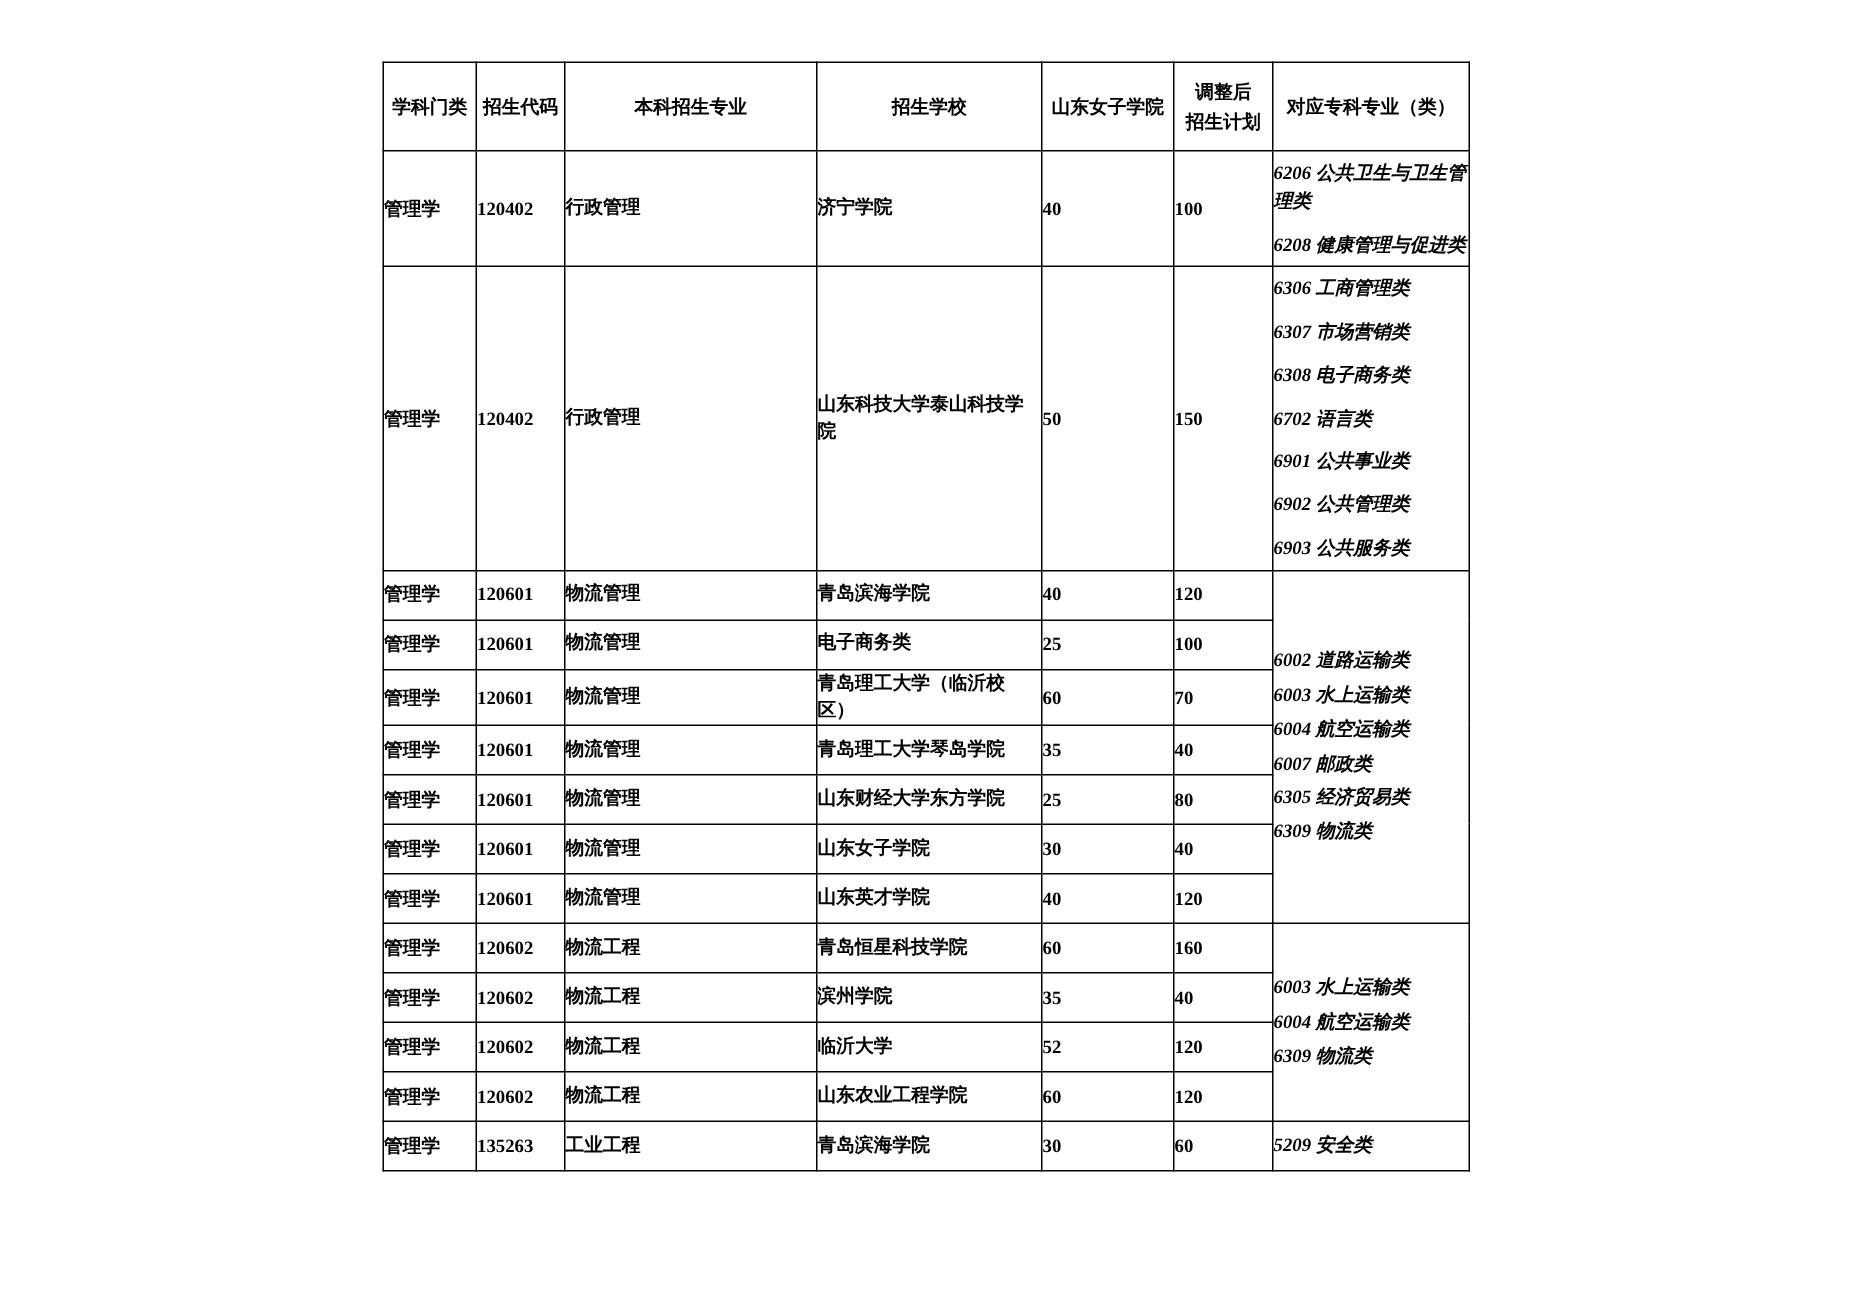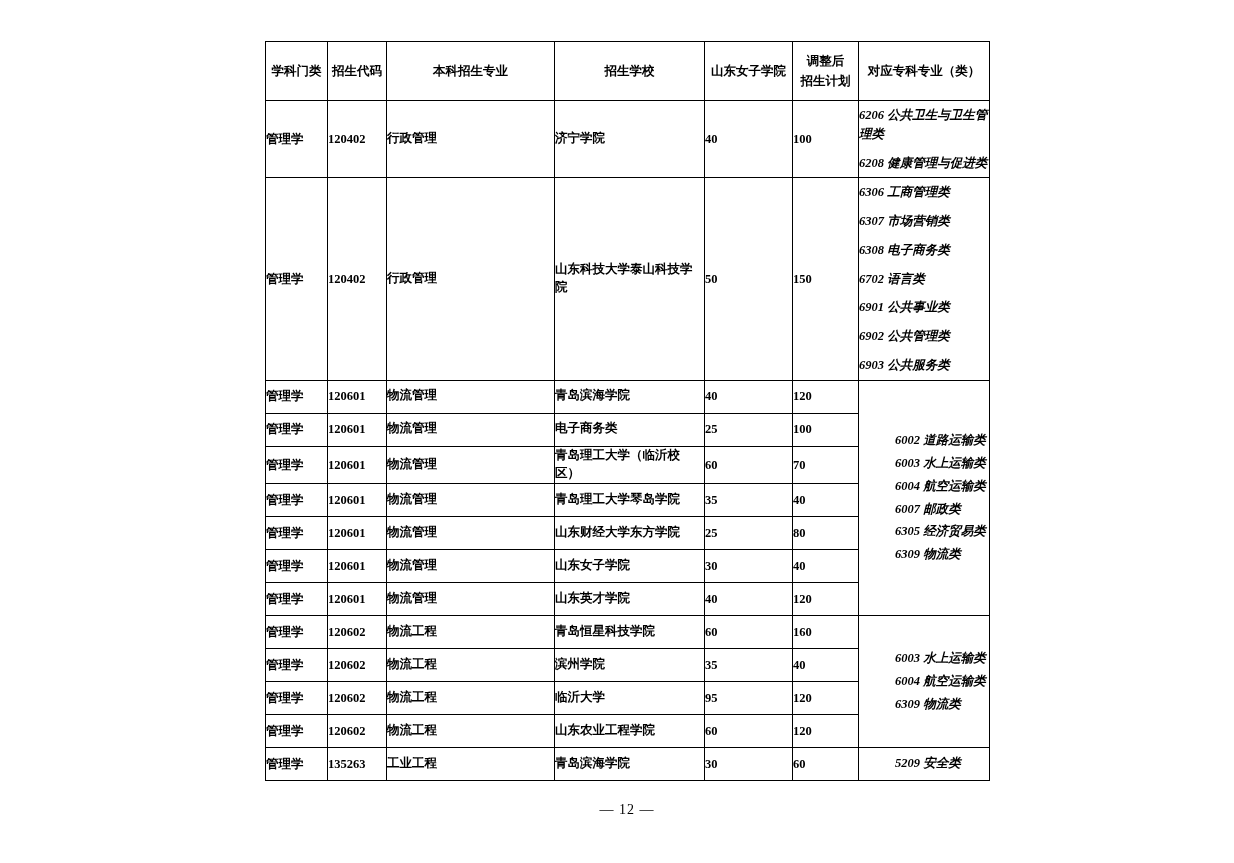--- a/index.html
+++ b/index.html
@@ -9,21 +9,21 @@
   }
   body {
     width: 1234px;
     height: 863px;
     font-family: "Liberation Serif", "DejaVu Serif", serif;
     color: #000000;
     position: relative;
   }
   .page {
     position: absolute;
-    left: 10px; top: 0;
+    left: 0; top: 0;
     width: 988px;
     height: 863px;
     background: #fff;
   }
   .table-wrap {
     position: absolute;
     left: 255px;
     top: 41px;
     width: 724px;
   }
@@ -75,21 +75,20 @@
     text-align: left;
   }
   td.major-cell .line {
     display: block;
     padding: 5px 0;
     line-height: 1.5;
     font-style: italic;
   }
   td.major-cell.tight .line {
     padding: 2px 0;
-    margin-left: 36px;
   }
   .pagenum {
     position: absolute;
     left: 0;
     top: 802px;
     width: 1234px;
     text-align: center;
     font-size: 14px;
     font-family: "Liberation Serif", "DejaVu Serif", serif;
     letter-spacing: 1px;
@@ -237,21 +236,21 @@
             <td class="rowcell left">物流工程</td>
             <td class="rowcell left">滨州学院</td>
             <td class="rowcell center">35</td>
             <td class="rowcell center">40</td>
           </tr>
           <tr>
             <td class="rowcell center">管理学</td>
             <td class="rowcell center">120602</td>
             <td class="rowcell left">物流工程</td>
             <td class="rowcell left">临沂大学</td>
-            <td class="rowcell center">95</td>
+            <td class="rowcell center">52</td>
             <td class="rowcell center">120</td>
           </tr>
           <tr>
             <td class="rowcell center">管理学</td>
             <td class="rowcell center">120602</td>
             <td class="rowcell left">物流工程</td>
             <td class="rowcell left">山东农业工程学院</td>
             <td class="rowcell center">60</td>
             <td class="rowcell center">120</td>
           </tr>
@@ -263,14 +262,13 @@
             <td class="rowcell center">30</td>
             <td class="rowcell center">60</td>
             <td class="major-cell tight" rowspan="1">
               <span class="line">5209 安全类</span>
             </td>
           </tr>
         </tbody>
     </table>
   </div>
 
-  <div class="pagenum">— 12 —</div>
 </div>
 
 </body></html>

